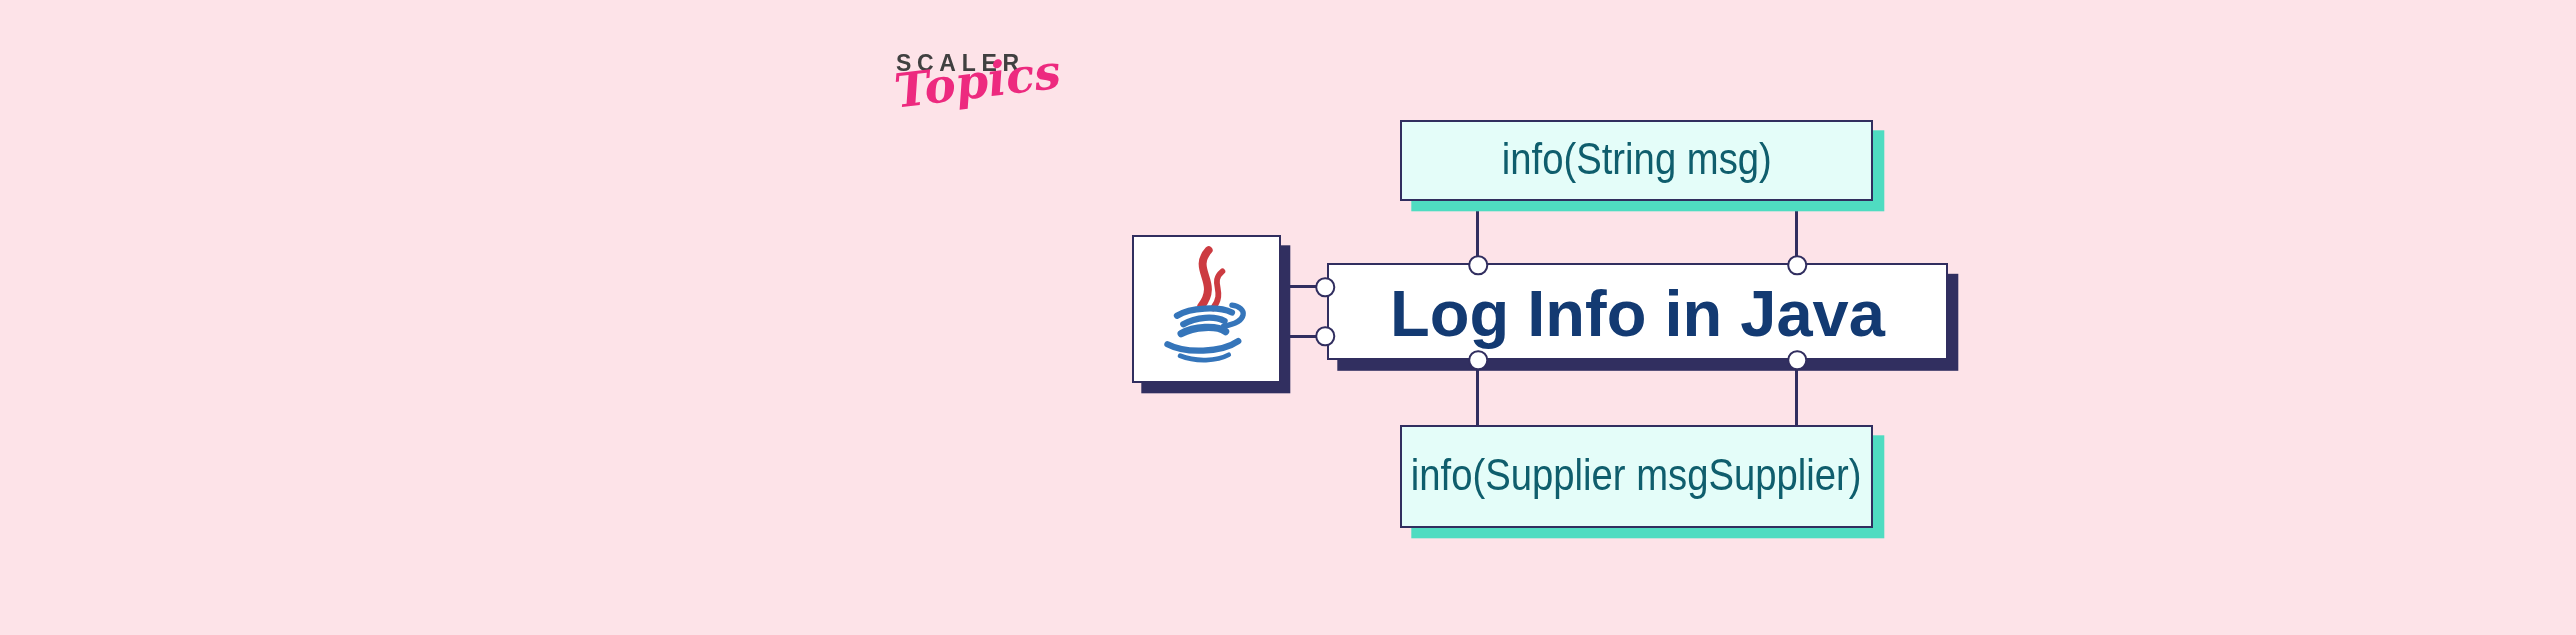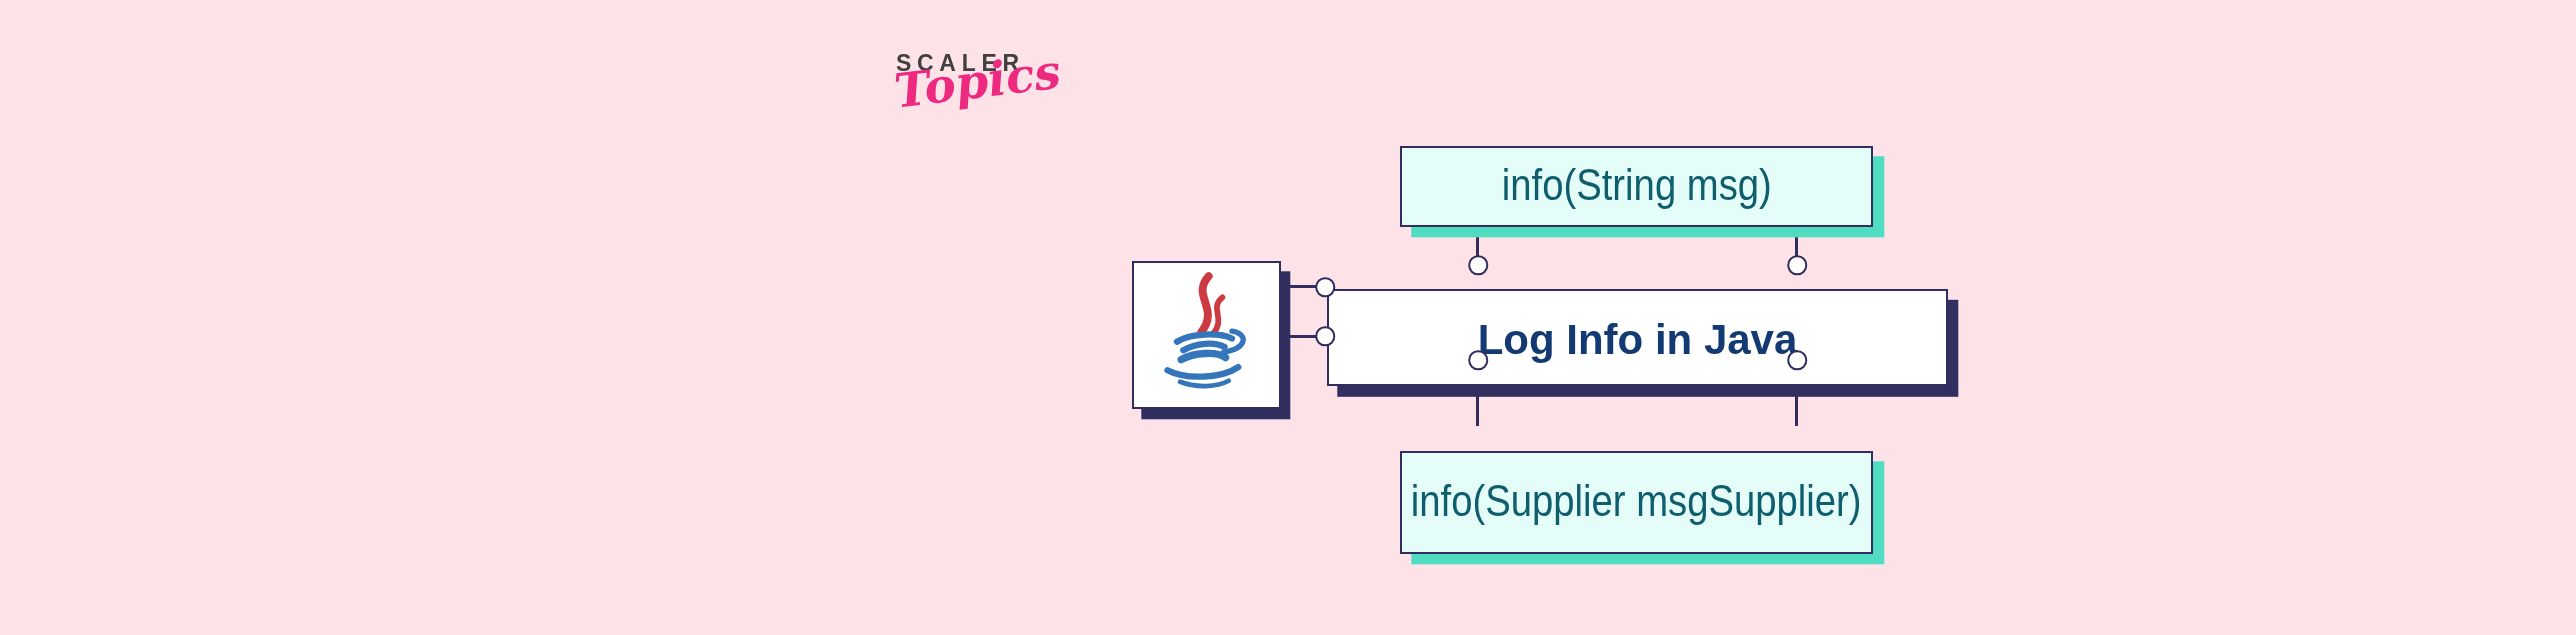--- a/index.html
+++ b/index.html
@@ -27,34 +27,34 @@
     transform:rotate(-7deg);
     transform-origin:left top;
   }
 
   
   .line{position:absolute;background:#312e5f;z-index:1;}
   .vline{width:2.6px;}
   .hline{height:2.6px;}
 
   
-  .box{position:absolute;box-sizing:border-box;z-index:2;display:flex;align-items:center;justify-content:center;margin-top:26px;}
+  .box{position:absolute;box-sizing:border-box;z-index:2;display:flex;align-items:center;justify-content:center;}
   .java-box{
     left:1132px;top:235px;width:149px;height:148px;
     background:#ffffff;border:2.6px solid #312e5f;
     box-shadow:9.3px 10.3px 0 0 #312f60;
   }
   .java-box svg{width:78%;height:88%;}
   .main-box{
     left:1327px;top:263px;width:621px;height:97px;
     background:#ffffff;border:2.6px solid #312e5f;
     box-shadow:10.3px 10.8px 0 0 #312f60;
   }
   .main-title{
-    font-size:42px;font-weight:bold;color:#133a72;
+    font-size:65px;font-weight:bold;color:#133a72;
     padding-top:4.1px;white-space:nowrap;
   }
   .cyan-box{
     width:473px;height:81px;left:1400px;
     background:#e4fdf9;border:2.6px solid #312e5f;
     box-shadow:11.3px 10.3px 0 0 #4fdcc1;
   }
   .cyan-box.top{top:120px;}
   .cyan-box.bottom{top:425px;height:103px;}
   .method-label{

